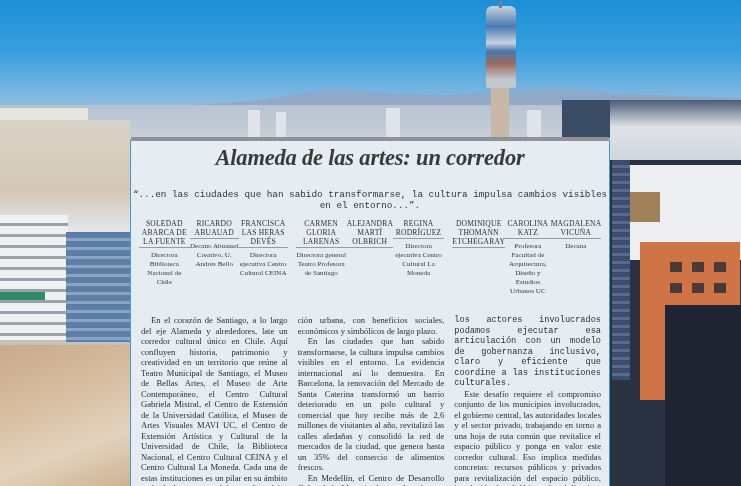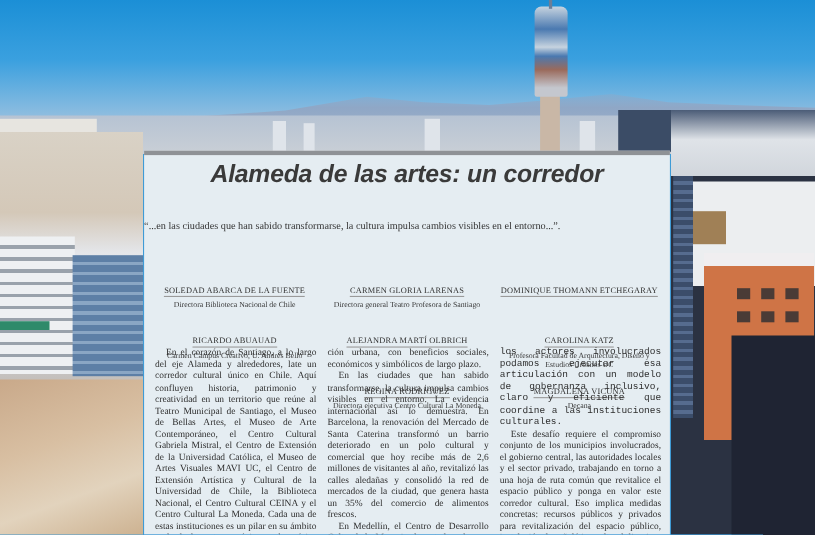--- a/index.html
+++ b/index.html
@@ -70,31 +70,31 @@
   }
   
   .panel {
     position:absolute; left:131px; top:137px; width:478px; height:349px;
     background: rgba(242,243,244,0.93);
   }
   .panel-bar { position:absolute; left:0; top:0; width:100%; height:4px; background:#8f9296; }
   .headline {
     position:absolute; left:0; top:8px; width:100%;
     text-align:center; font-style:italic; font-size:22.5px; line-height:25px;
-    color:#3a3a3a; font-family:Liberation Sans, sans-serif; letter-spacing:-0.2px;
+    color:#3a3a3a; font-family:Liberation Serif, serif; letter-spacing:-0.2px;
   }
   .quote {
-    position:absolute; left:0; top:64px; width:100%; text-align:left;
-    font-size:9.3px; color:#333; font-family:Liberation Serif, serif;
+    position:absolute; left:0; top:52px; width:100%; text-align:center;
+    font-size:9.3px; color:#333; font-family:Liberation Mono, monospace;
   }
   .people {
     position:absolute; left:8px; top:82px; width:462px;
     display:grid; grid-template-columns: 1fr 1fr 1fr; column-gap:8px;
   }
-  .pcol { display:flex; flex-direction:column;margin-top:32px; }
+  .pcol { display:flex; flex-direction:row; }
   .person { text-align:center; margin-bottom:6px; min-height:40px; }
   .pname {
     font-family:"Liberation Serif", serif; font-size:7.6px; letter-spacing:0.2px;
     color:#333; text-transform:uppercase; display:inline-block;
     border-bottom:0.8px solid #9a9a9a; padding-bottom:1px; margin-bottom:3px;
   }
   .prole { font-family:"Liberation Serif", serif; font-size:7.1px; line-height:9px; color:#3a3a3a; }
   .body {
     position:absolute; left:10px; top:178px; width:460px; height:171px; overflow:hidden;
     display:grid; grid-template-columns: 1fr 1fr 1fr; column-gap:10px;
@@ -154,21 +154,25 @@
   <div class="quote">“...en las ciudades que han sabido transformarse, la cultura impulsa cambios visibles en el entorno...”.</div>
 
   <div class="people">
     <div class="pcol">
       <div class="person">
         <div class="pname">Soledad Abarca de la Fuente</div>
         <div class="prole">Directora Biblioteca Nacional de Chile</div>
       </div>
       <div class="person">
         <div class="pname">Ricardo Abuauad</div>
-        <div class="prole">Carmen Campus Creativo, U. Andrés Bello</div>
+        <div class="prole">Decano Abuauad Creativo, U. Andrés Bello</div>
+      </div>
+      <div class="person">
+        <div class="pname">Francisca Las Heras Devés</div>
+        <div class="prole">Directora ejecutiva Centro Cultural CEINA</div>
       </div>
     </div>
     <div class="pcol">
       <div class="person">
         <div class="pname">Carmen Gloria Larenas</div>
         <div class="prole">Directora general Teatro Profesora de Santiago</div>
       </div>
       <div class="person">
         <div class="pname">Alejandra Martí Olbrich</div>
       </div>

